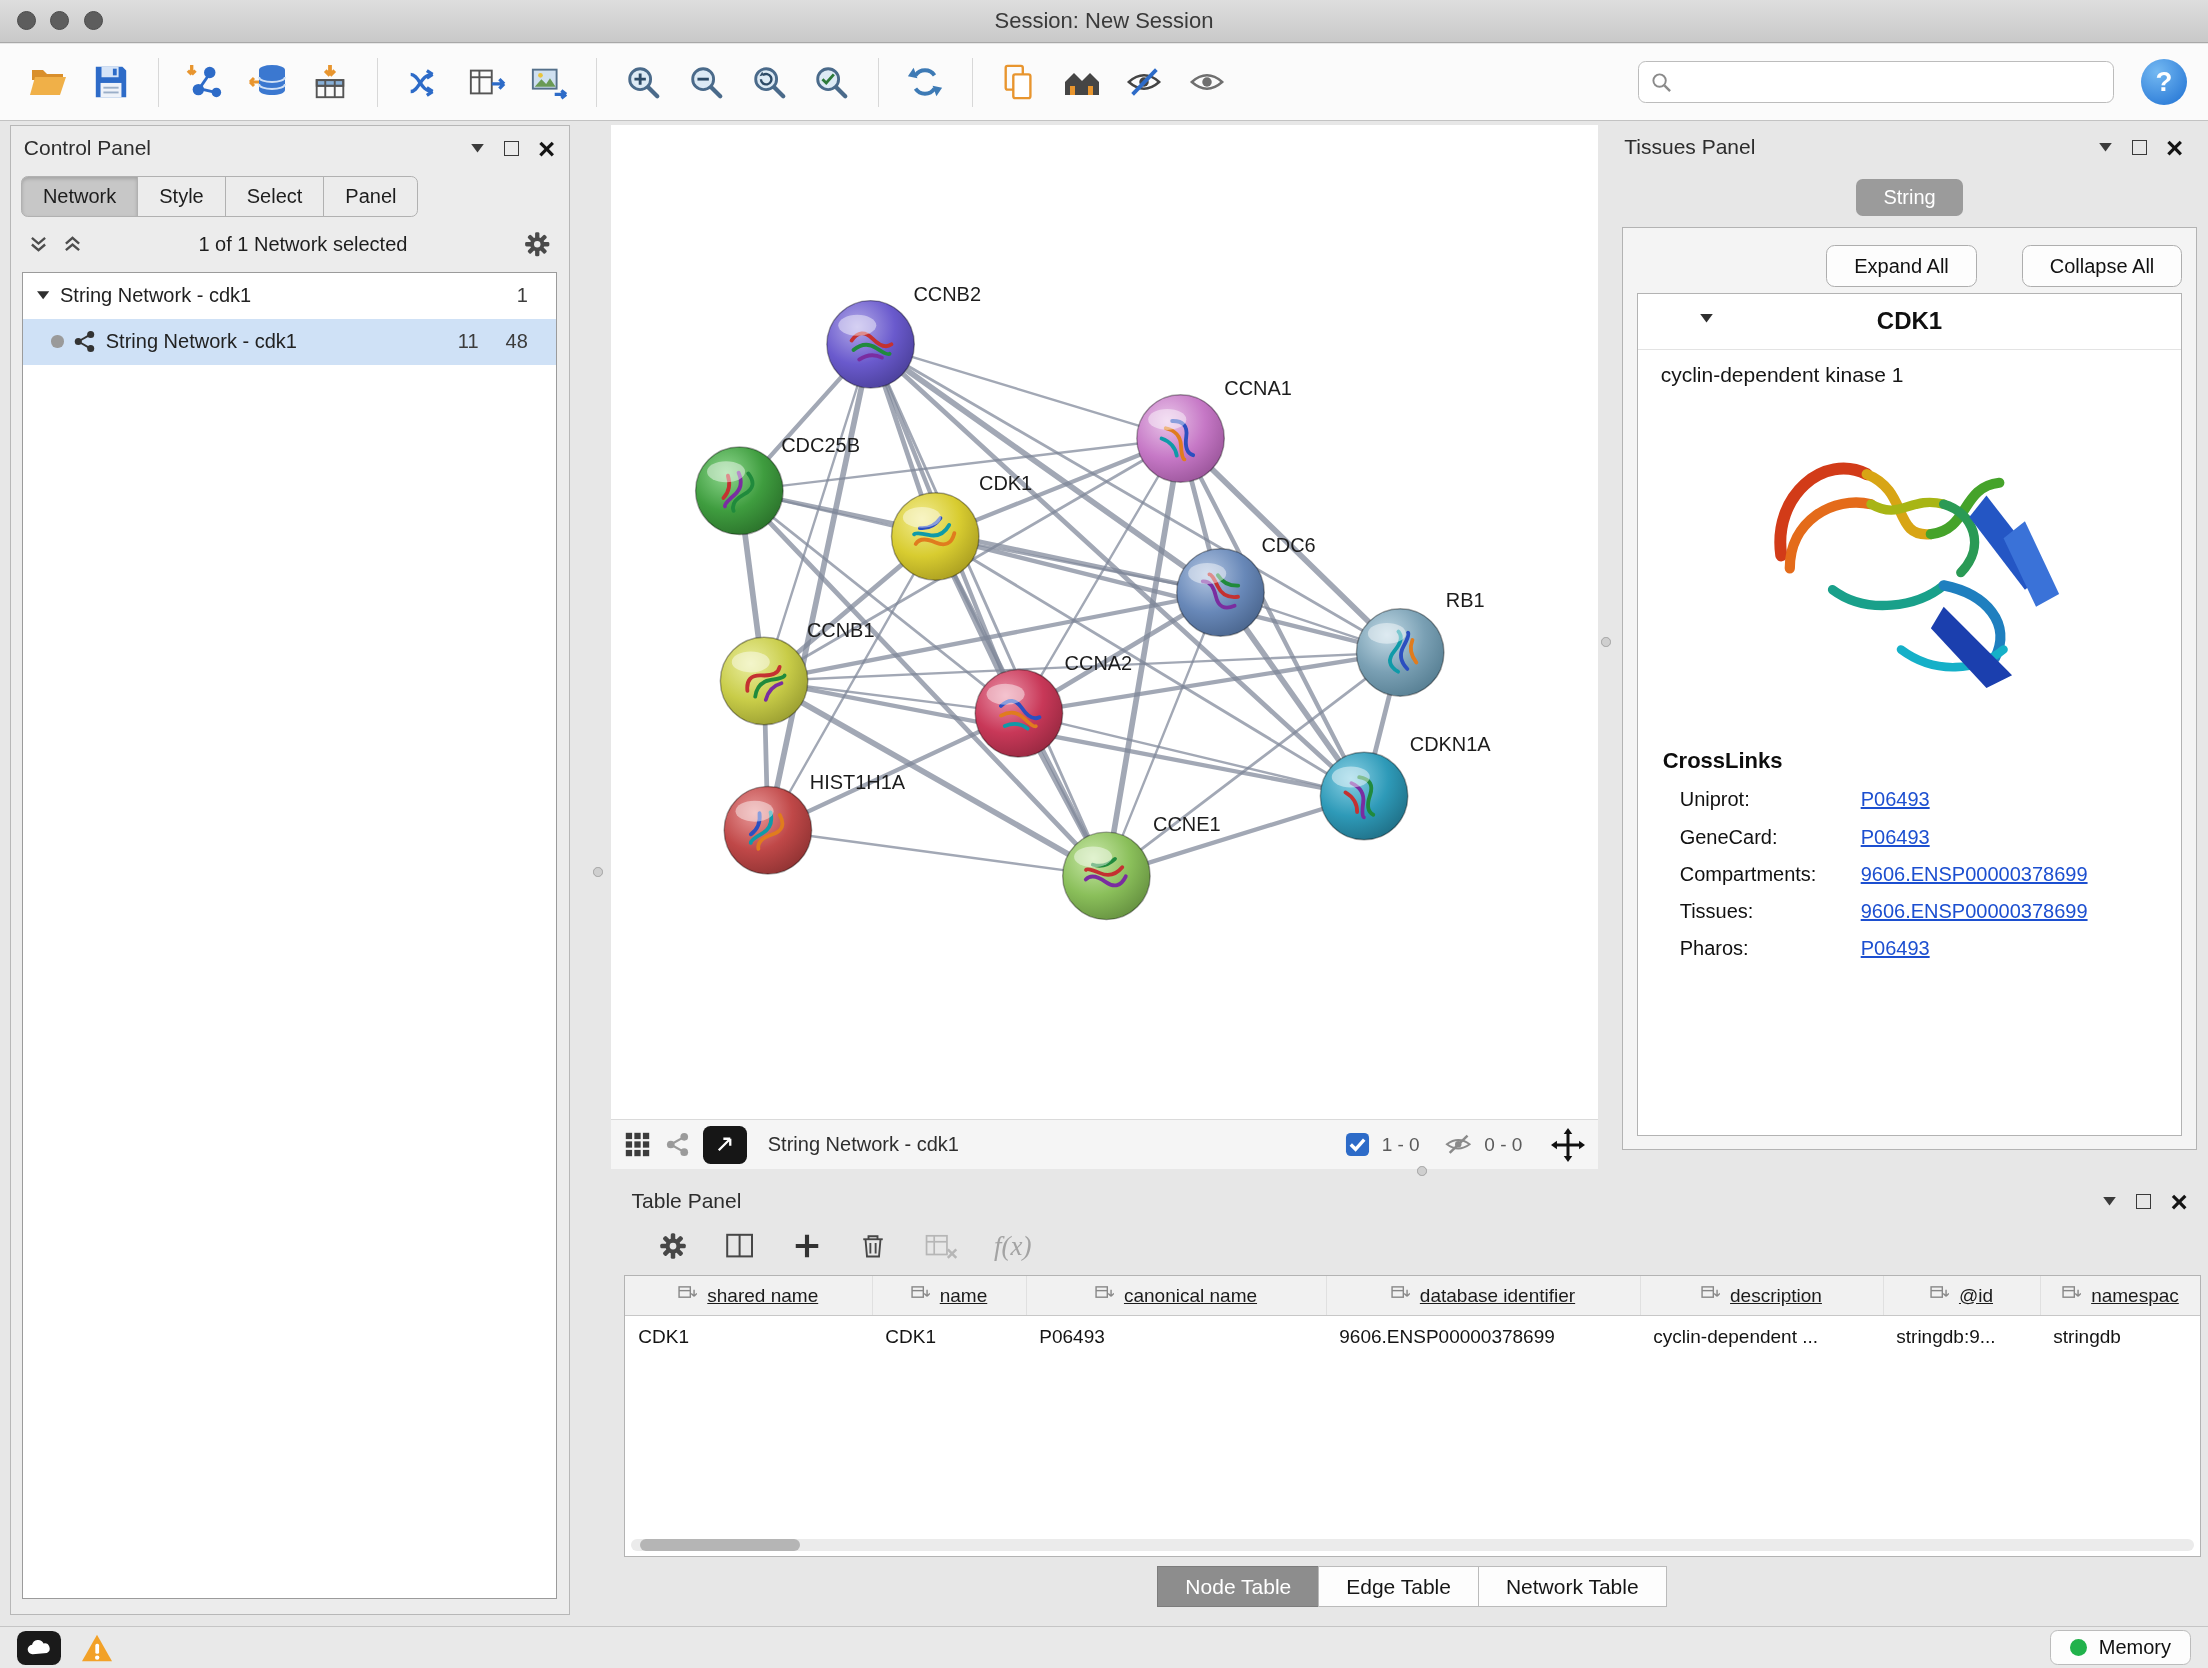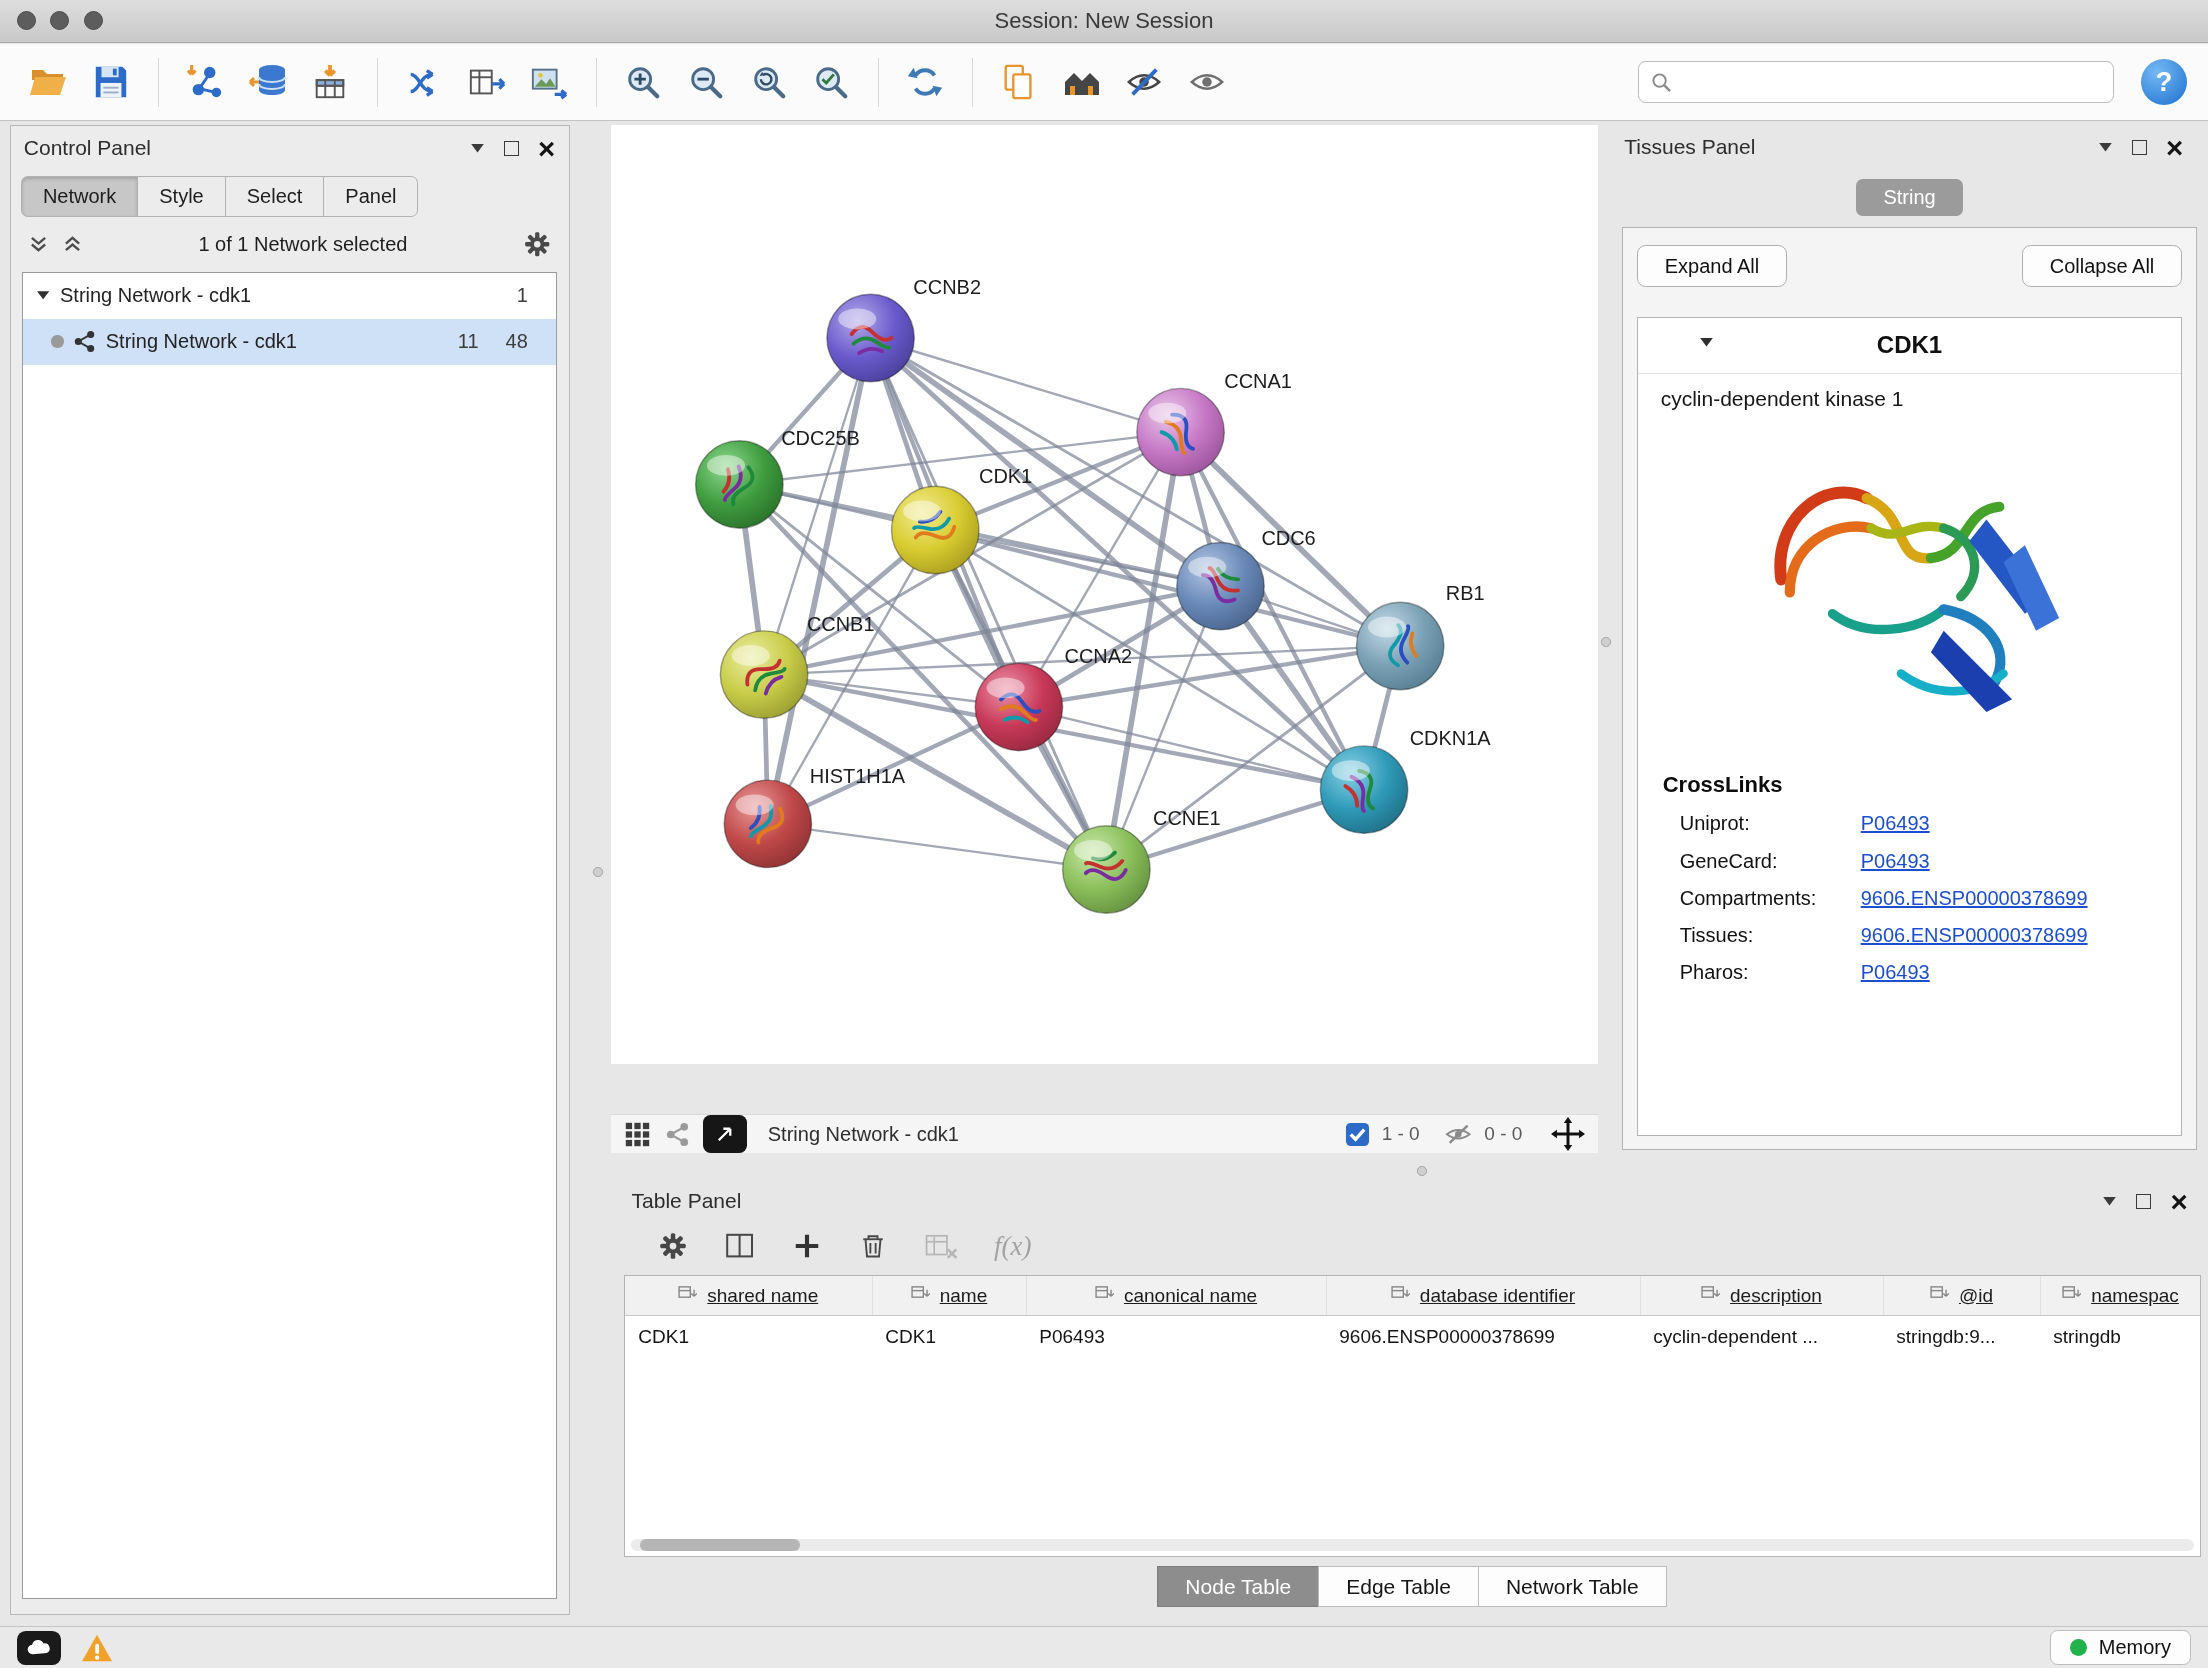--- a/index.html
+++ b/index.html
@@ -44,40 +44,40 @@
   .tab.selected { background:#c7c7c7; box-shadow:inset 0 1.9px 3.8px rgba(0,0,0,.18); }
   .cp-toolbar { display:flex; align-items:center; padding:13.3px 17px 9.5px; gap:13.3px; }
   .cp-status { flex:1; text-align:center; font-size:20px; color:#1e1e1e; }
   .tree { flex:1; margin:3.8px 11.4px 15px; background:#fff; border:1px solid #9b9b9b; overflow:hidden; }
   .tree-row { display:flex; align-items:center; height:46px; padding:0 13.3px; font-size:20px; gap:9.5px; }
   .tree-row.selected { background:#cfe1f6; }
   .tree-row .counts { margin-left:auto; display:flex; gap:27px; color:#3c3c3c; padding-right:15px; }
   .tdot { width:12.4px; height:12.4px; border-radius:50%; background:#9a9a9a; }
 
   
-  .net-view { position:absolute; left:611px; top:125px; width:987px; height:939px;
-    background:#fff; display:flex; flex-direction:column;gap:8px; }
+  .net-view { position:absolute; left:611px; top:125px; width:987px; height:1044px;
+    background:#fff; display:flex; flex-direction:column; }
   .net-canvas { flex:1; position:relative; }
   #net-svg { width:100%; height:100%; display:block; }
   #net-svg text { font-family:"Liberation Sans", sans-serif; }
   .net-footer { height:50px; background:#f5f5f5; border-top:1px solid #dadada;
     display:flex; align-items:center; padding:0 13.3px; gap:13.3px; }
   .nf-title { font-size:20px; color:#2e2e2e; margin-left:7.6px; }
   .nf-right { margin-left:auto; display:flex; align-items:center; gap:11.4px; color:#5a5a5a; font-size:19px; }
   .blackbtn { width:44px; height:38px; background:#161616; border-radius:7.6px;
     display:flex; align-items:center; justify-content:center; }
 
   
   .results-panel { position:absolute; left:1611px; top:125px; width:597px; height:1025px;
     display:flex; flex-direction:column; padding:0 11.4px; }
   .badge { margin:11.4px auto 11.4px; width:max-content; background:#9b9b9b; color:#fff;
     font-size:20px; padding:6.7px 27px; border-radius:6.7px; }
   .res-box { flex:1; border:1px solid #b3b3b3; background:#f4f4f4; padding:17px 13.3px 13.3px; overflow:hidden;
     display:flex; flex-direction:column; }
-  .btn-row { display:flex; justify-content:space-between; gap:45px; margin-bottom:30px; }
+  .btn-row { display:flex; justify-content:flex-end; gap:45px; margin-bottom:6px; }
   .btn { background:#fdfdfd; border:1px solid #aeaeae; border-radius:8.6px; font-size:20px;
     padding:8.6px 27px; color:#111; }
   .card { flex:1; border:1px solid #b3b3b3; background:#fff; overflow:hidden; }
   .card-header { position:relative; display:flex; align-items:center; justify-content:center;
     padding:13.3px 17px; border-bottom:1px solid #e3e3e3; }
   .card-caret { position:absolute; left:61px; top:19px; }
   .gene { font-weight:700; font-size:24px; color:#101010; }
   .card-desc { padding:13.3px 23px 1.9px; font-size:21px; color:#161616; }
   .protein { display:flex; justify-content:center; margin:3.8px 0 0; }
   .crosslinks { padding:1.9px 25px; }

